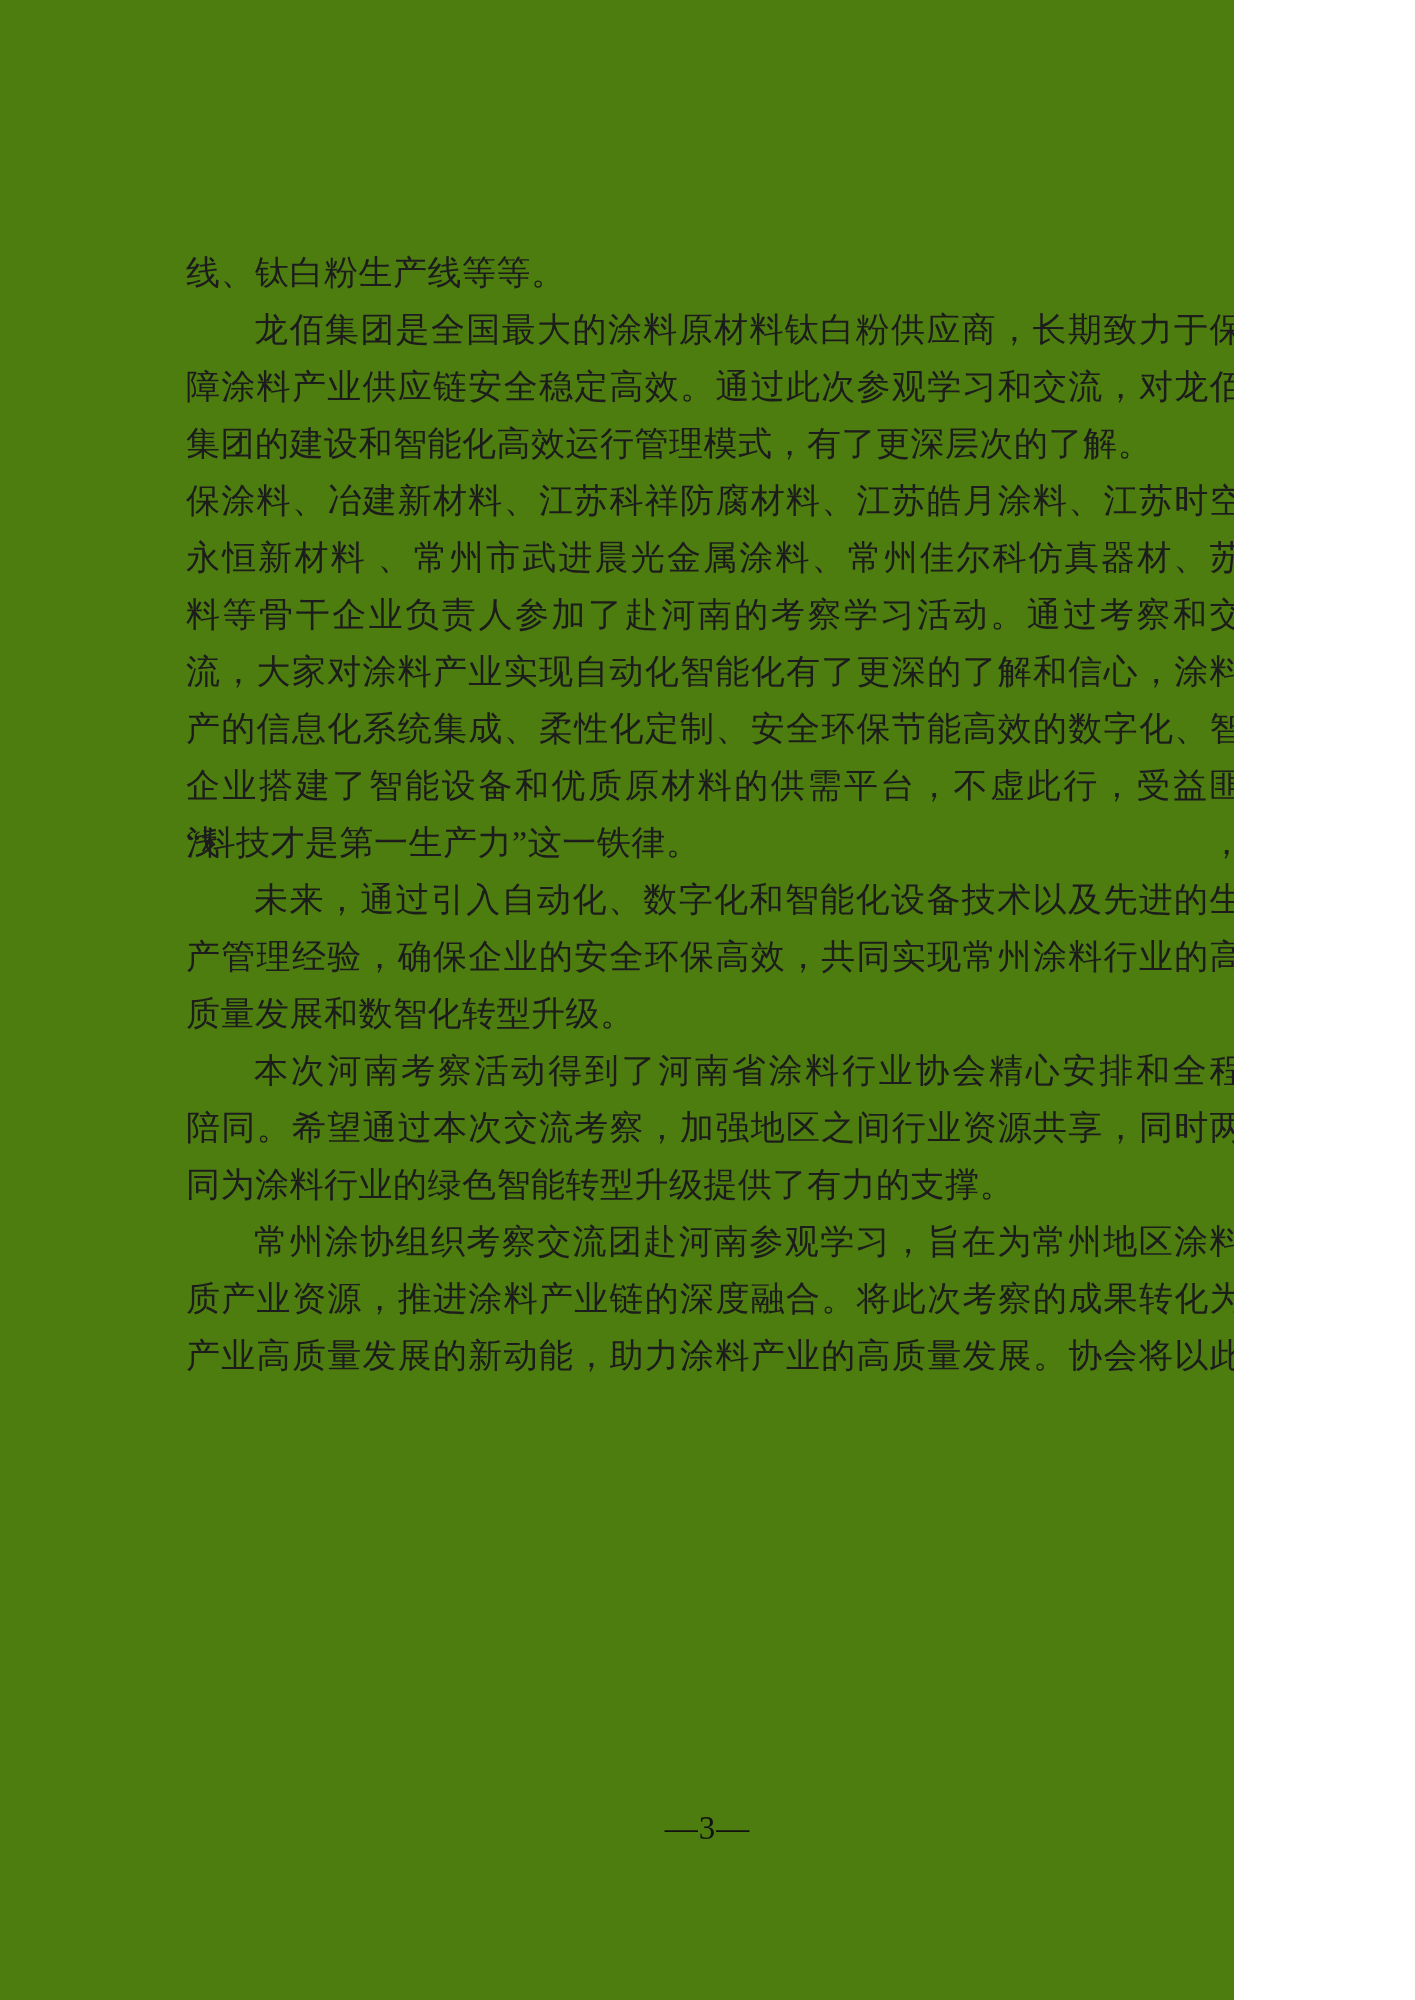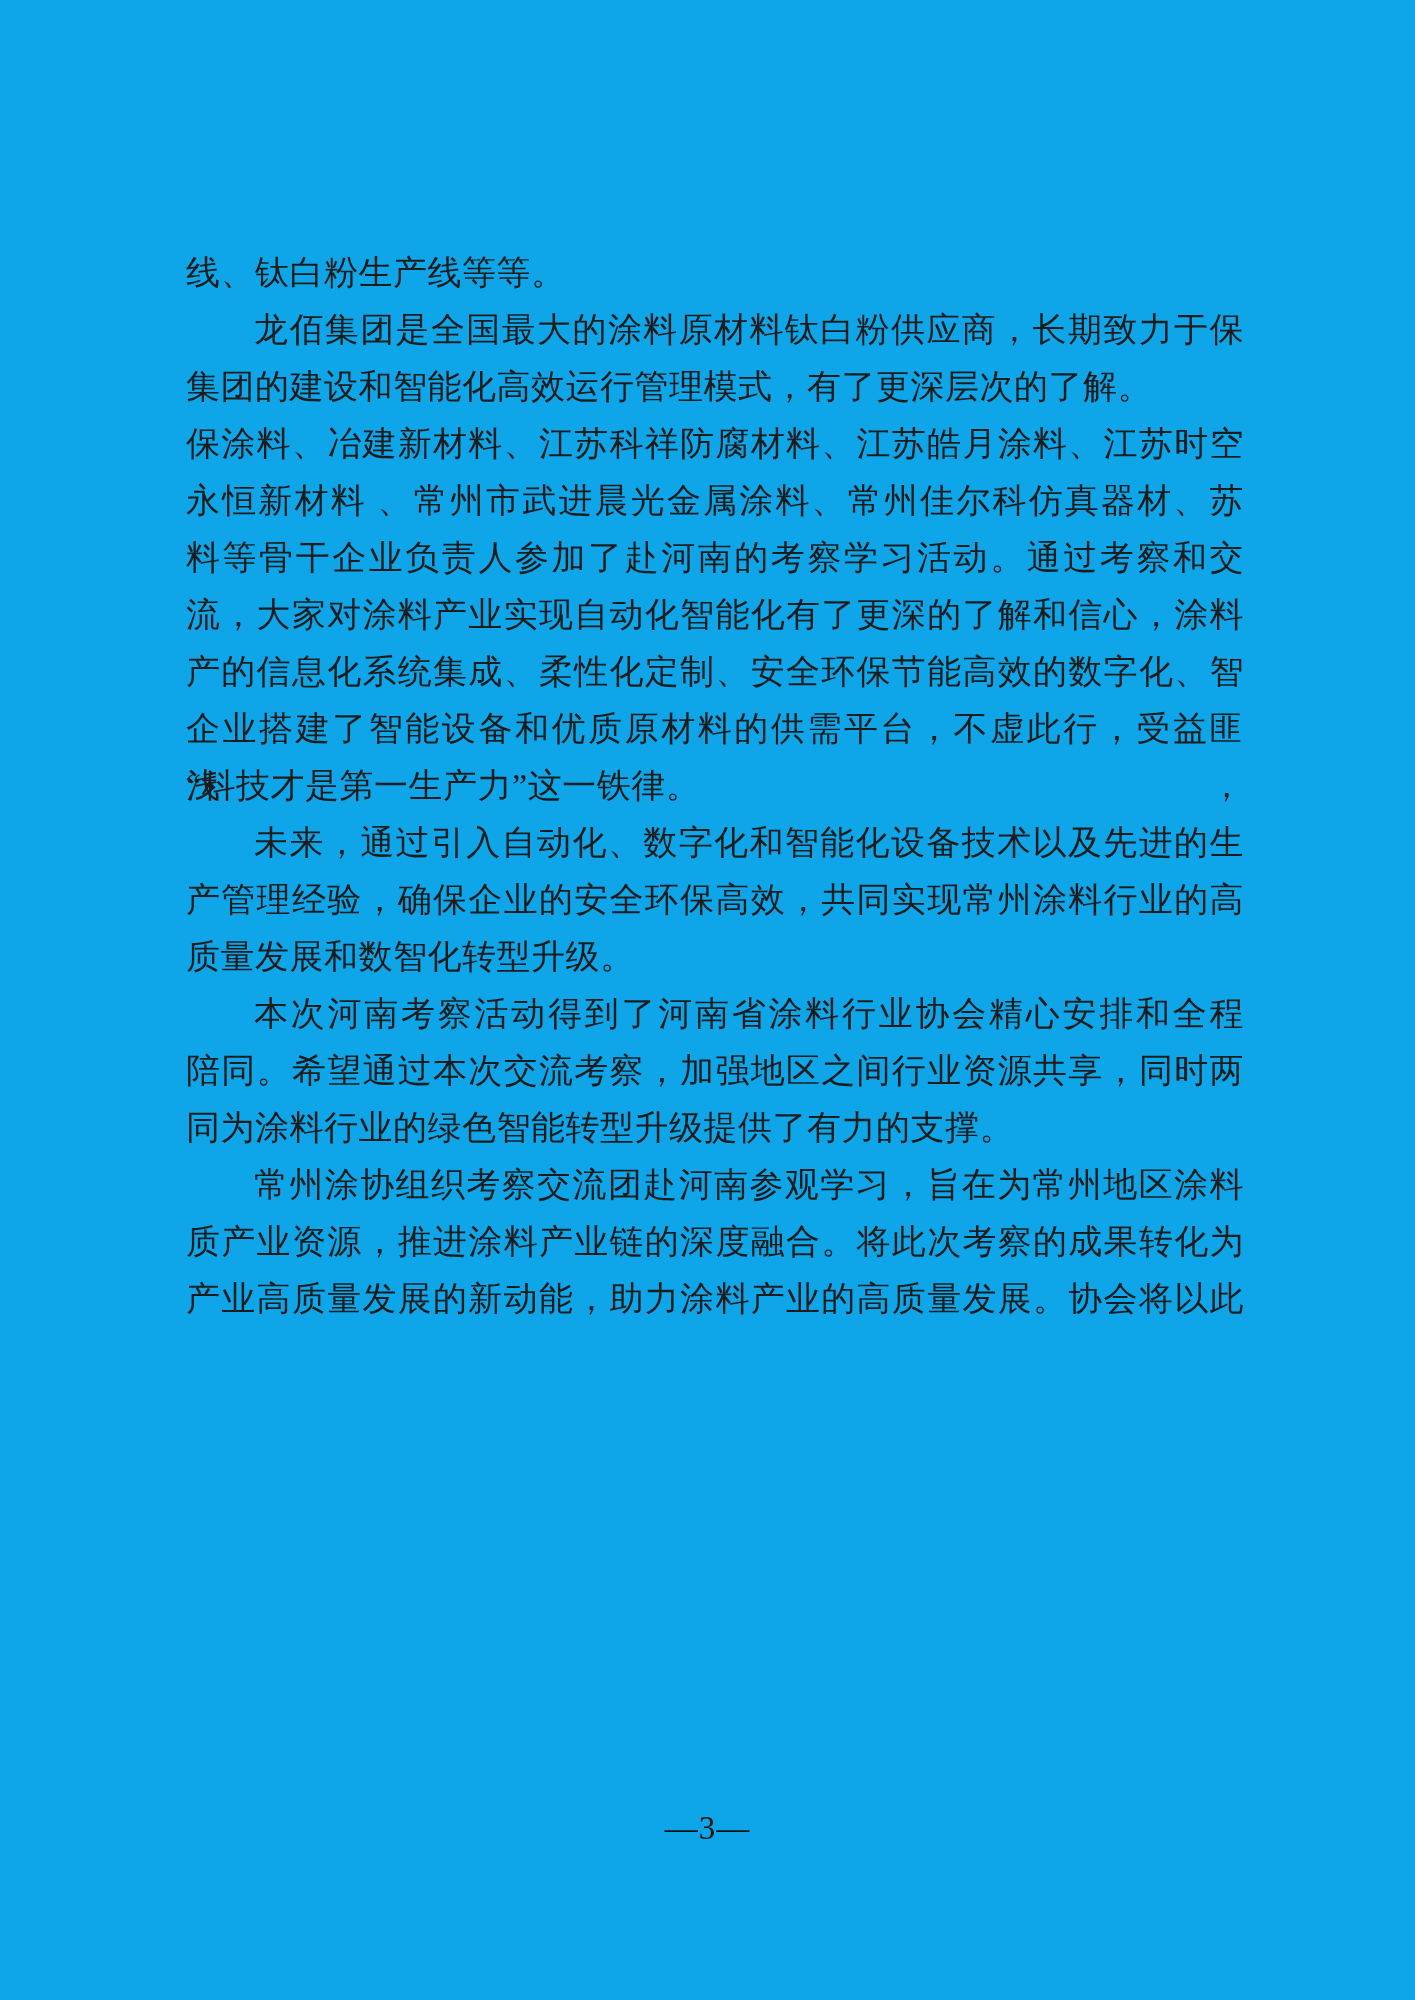--- a/index.html
+++ b/index.html
@@ -2,23 +2,23 @@
 <html><head>
 <meta charset="utf-8">
 <style>
   html, body {
     margin: 0;
     padding: 0;
     background: #ffffff;
   }
   .page {
     position: relative;
-    width: 1415px;
+    width: 1234px;
     height: 2000px;
-    background: #0ea5e9;
+    background: #4d7c0f;
     overflow: hidden;
     font-family: "Liberation Serif", "DejaVu Serif", serif;
     color: #1c1c1c;
   }
   .doc-body {
     position: absolute;
     left: 186px;
     top: 244px;
     width: 1058px;
   }
@@ -58,20 +58,21 @@
 </head>
 <body>
 
 <div class="page">
 
   <div class="doc-body">
 
     <div class="line">线、钛白粉生产线等等。</div>
 
     <div class="line fill indent">龙佰集团是全国最大的涂料原材料钛白粉供应商，长期致力于保</div>
+    <div class="line fill">障涂料产业供应链安全稳定高效。通过此次参观学习和交流，对龙佰</div>
     <div class="line">集团的建设和智能化高效运行管理模式，有了更深层次的了解。</div>
 
     <div class="line fill">保涂料、冶建新材料、江苏科祥防腐材料、江苏皓月涂料、江苏时空</div>
     <div class="line fill">永恒新材料 、常州市武进晨光金属涂料、常州佳尔科仿真器材、苏</div>
     <div class="line fill">料等骨干企业负责人参加了赴河南的考察学习活动。通过考察和交</div>
     <div class="line fill">流，大家对涂料产业实现自动化智能化有了更深的了解和信心，涂料</div>
     <div class="line fill">产的信息化系统集成、柔性化定制、安全环保节能高效的数字化、智</div>
     <div class="line fill">企业搭建了智能设备和优质原材料的供需平台，不虚此行，受益匪浅，</div>
     <div class="line">“科技才是第一生产力”这一铁律。</div>
 

